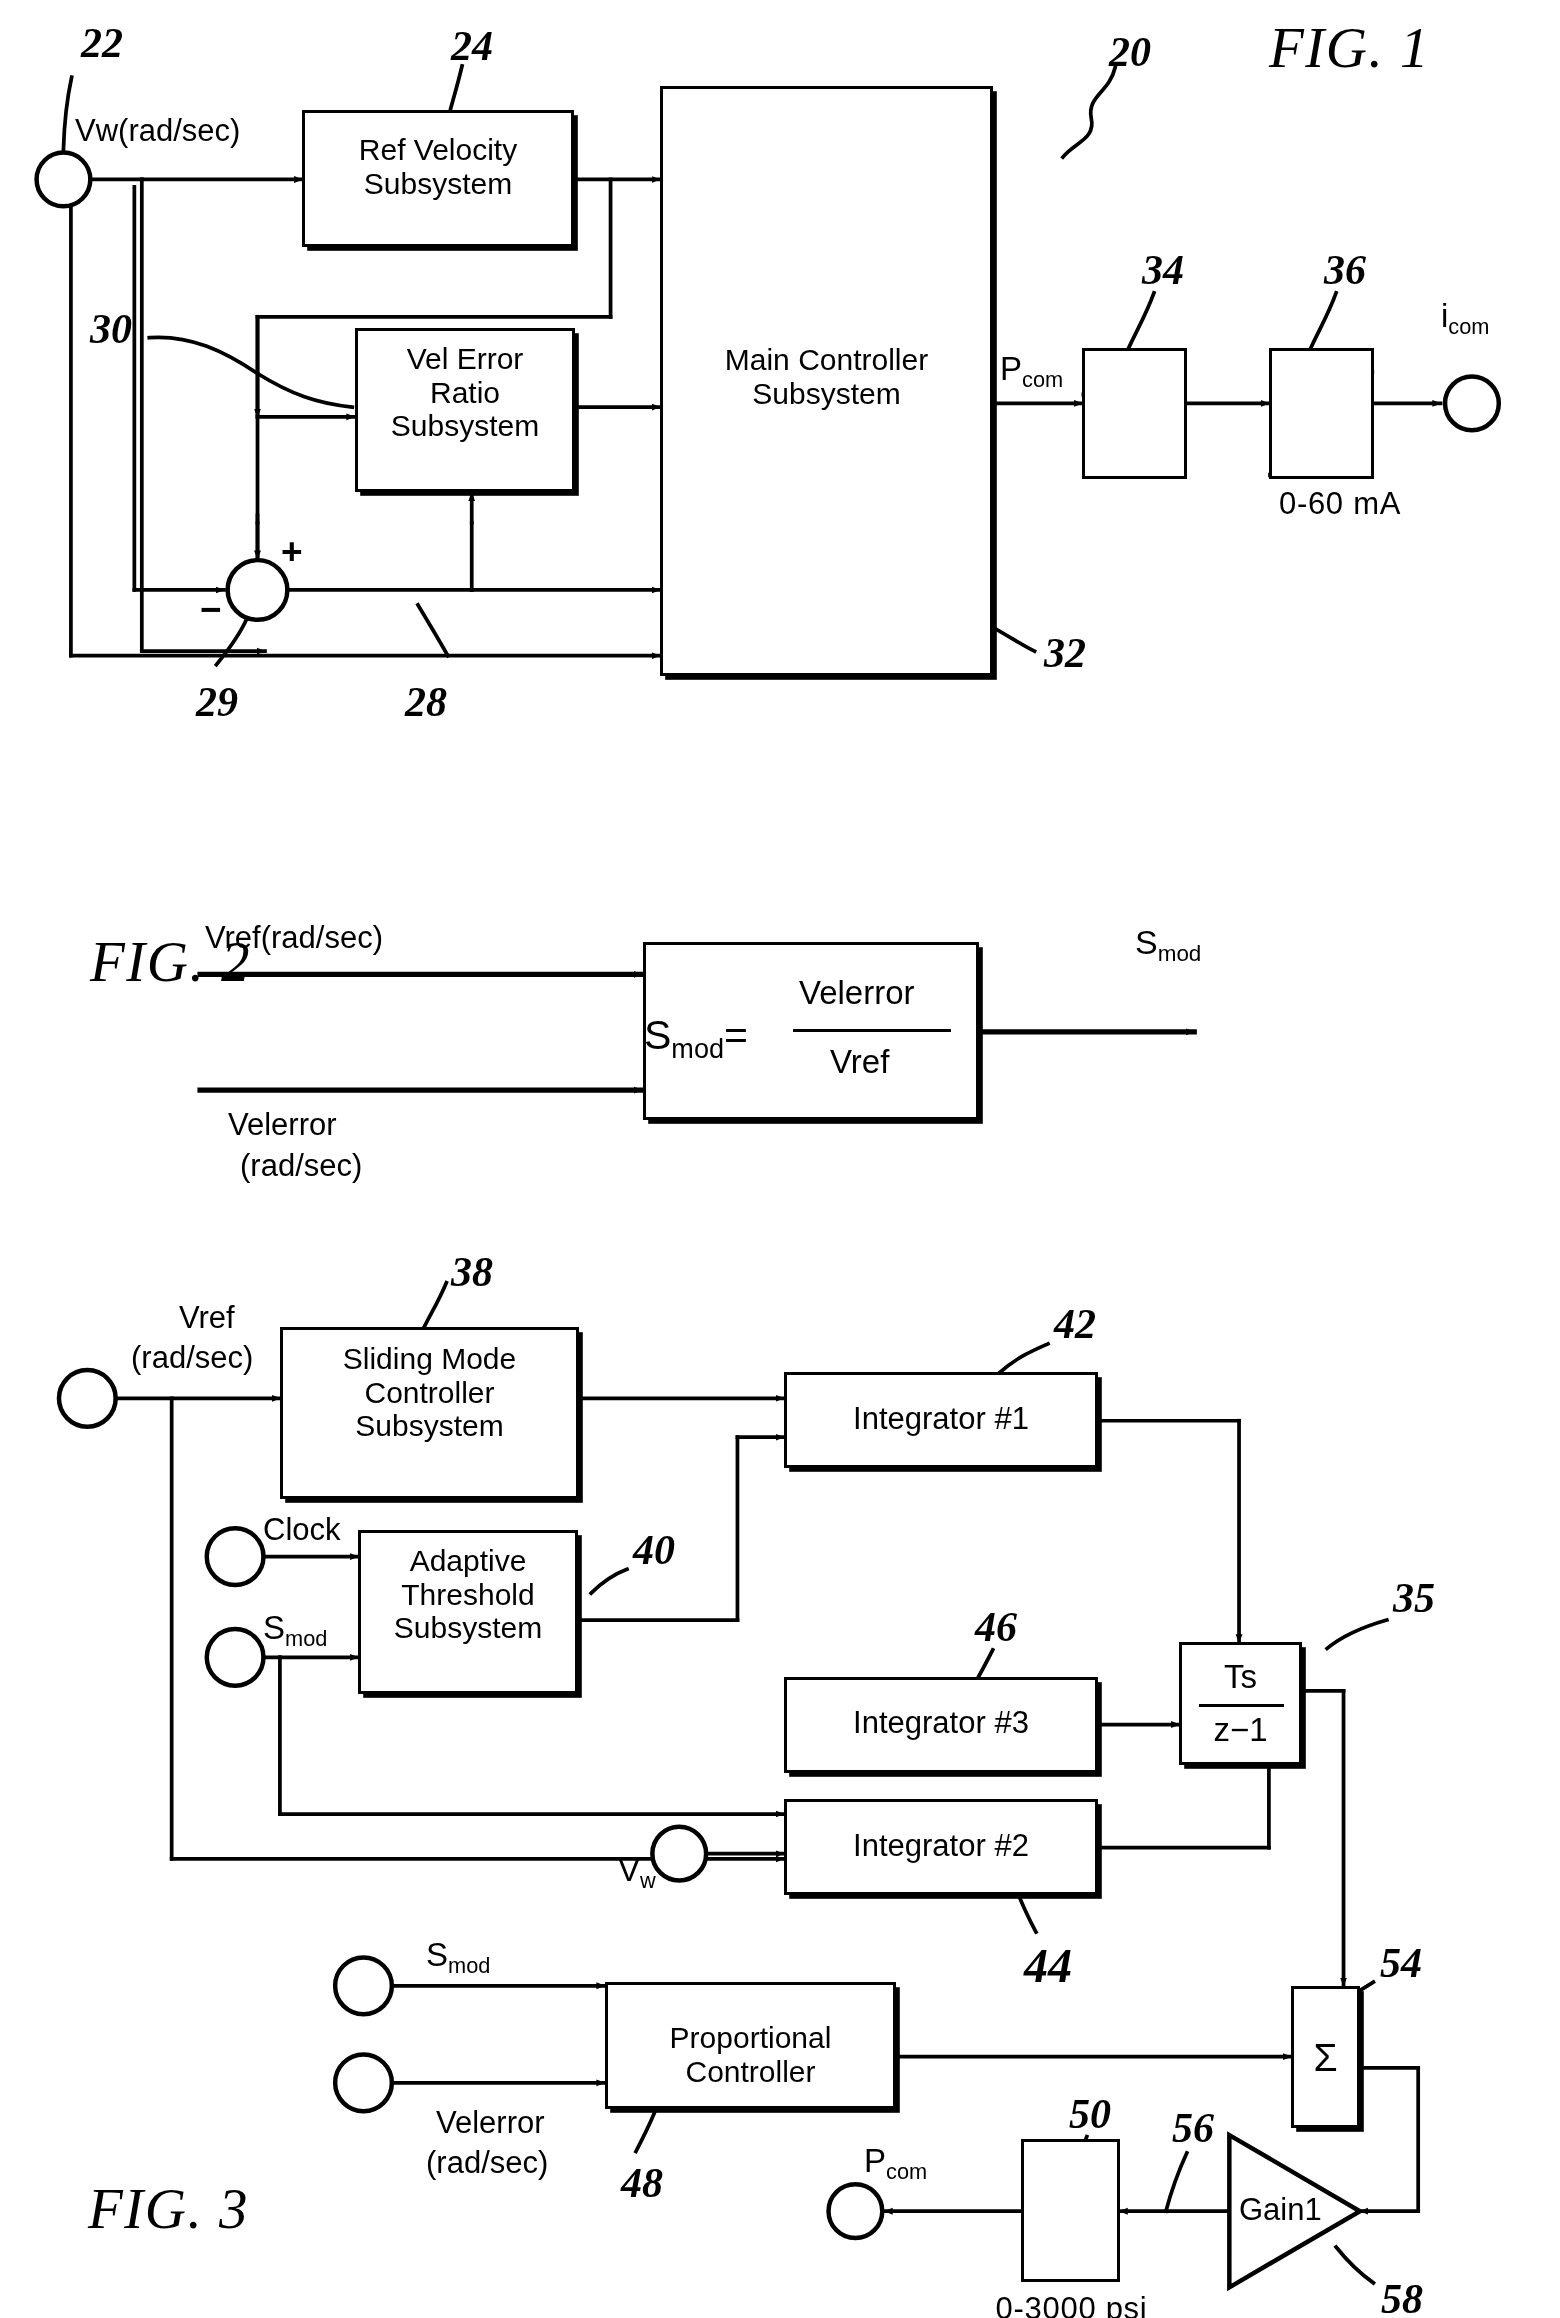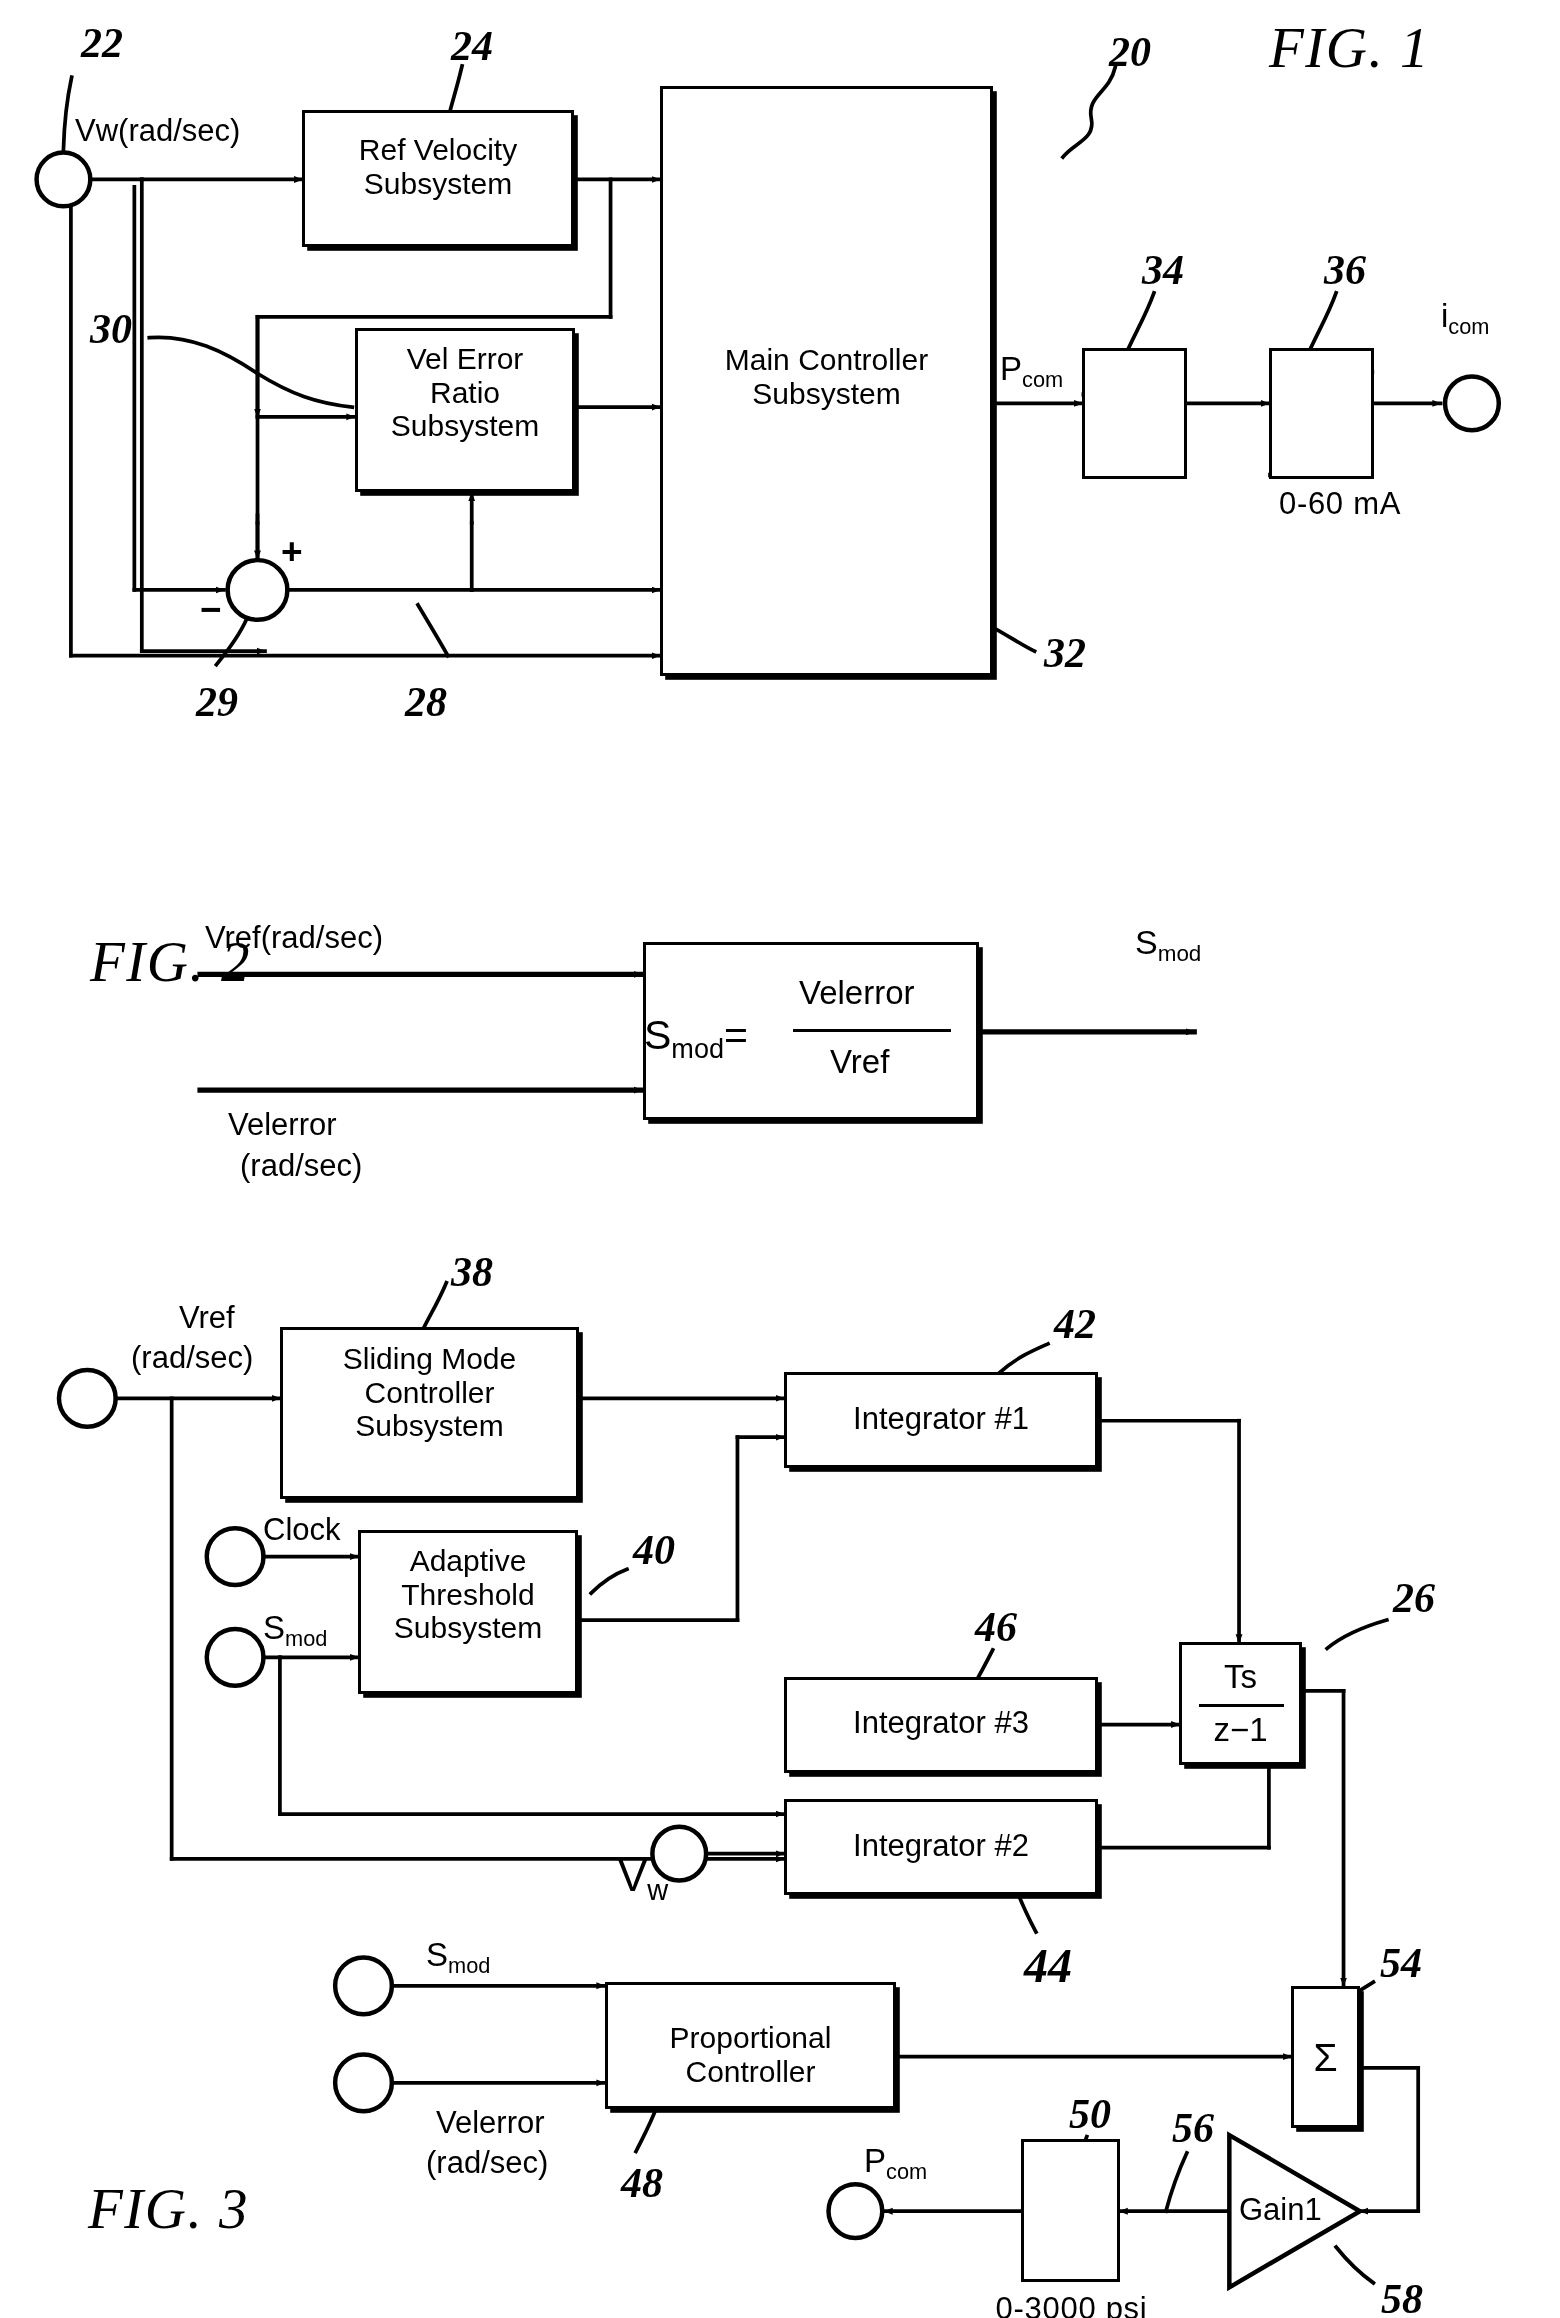--- a/index.html
+++ b/index.html
@@ -282,41 +282,41 @@
 
 <div class="txt" style="left:179px;top:1302px;font-size:31px;">Vref</div>
 <div class="txt" style="left:131px;top:1342px;font-size:31px;">(rad/sec)</div>
 
 <div class="txt" style="left:263px;top:1514px;font-size:31px;">Clock</div>
 
 <div class="txt" style="left:263px;top:1611px;font-size:33px;">
   <span>S</span><span class="sub">mod</span>
 </div>
 
-<div class="txt" style="left:618px;top:1853px;font-size:44px;">
+<div class="txt" style="left:618px;top:1853px;font-size:33px;">
   <span>V</span><span class="sub">w</span>
 </div>
 
 <div class="txt" style="left:426px;top:1938px;font-size:33px;">
   <span>S</span><span class="sub">mod</span>
 </div>
 
 <div class="txt" style="left:436px;top:2107px;font-size:31px;">Velerror</div>
 <div class="txt" style="left:426px;top:2147px;font-size:31px;">(rad/sec)</div>
 
 <div class="txt" style="left:864px;top:2144px;font-size:33px;">
   <span>P</span><span class="sub">com</span>
 </div>
 
 <div class="refnum" style="left:451px;top:1236px;font-size:42px;margin-top:12px;">38</div>
 <div class="refnum" style="left:633px;top:1526px;font-size:42px;">40</div>
 <div class="refnum" style="left:1054px;top:1300px;font-size:42px;">42</div>
 <div class="refnum" style="left:975px;top:1603px;font-size:42px;">46</div>
 <div class="refnum" style="left:1024px;top:1938px;font-size:48px;">44</div>
-<div class="refnum" style="left:1393px;top:1574px;font-size:42px;">26</div>
+<div class="refnum" style="left:1393px;top:1574px;font-size:42px;">35</div>
 <div class="refnum" style="left:1380px;top:1939px;font-size:42px;">54</div>
 <div class="refnum" style="left:621px;top:2159px;font-size:42px;">48</div>
 <div class="refnum" style="left:1069px;top:2090px;font-size:42px;">50</div>
 <div class="refnum" style="left:1172px;top:2104px;font-size:42px;">56</div>
 <div class="refnum" style="left:1381px;top:2275px;font-size:42px;">58</div>
 
 </div>
 
 
 </body></html>

